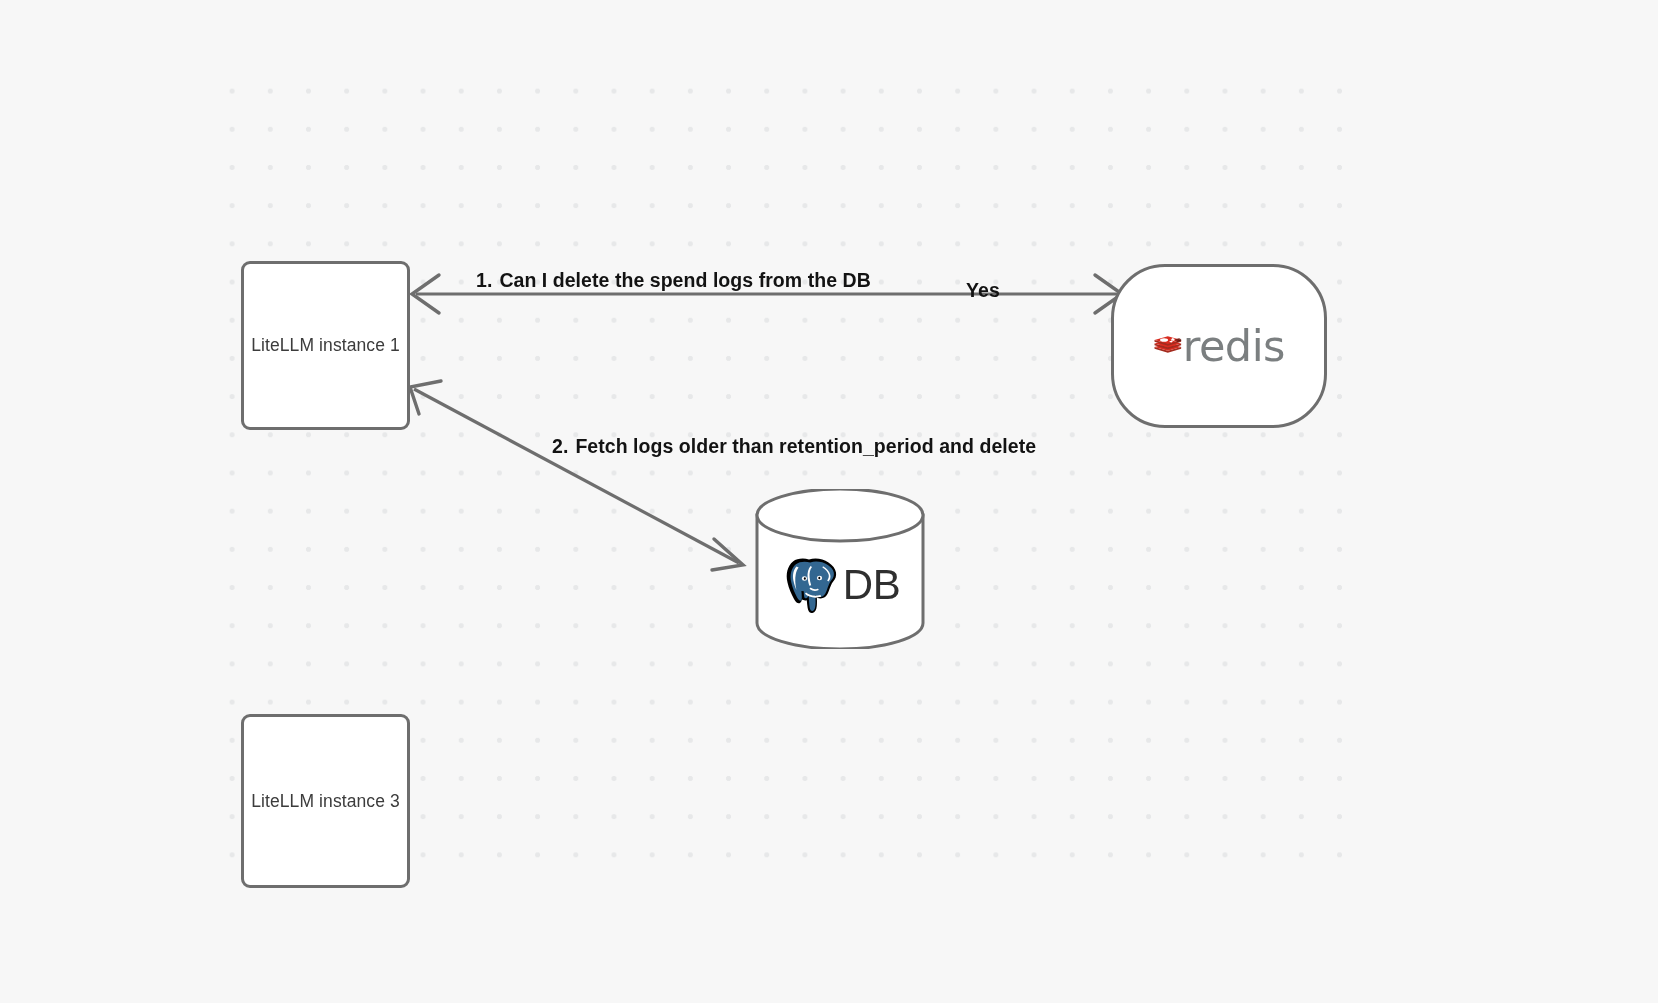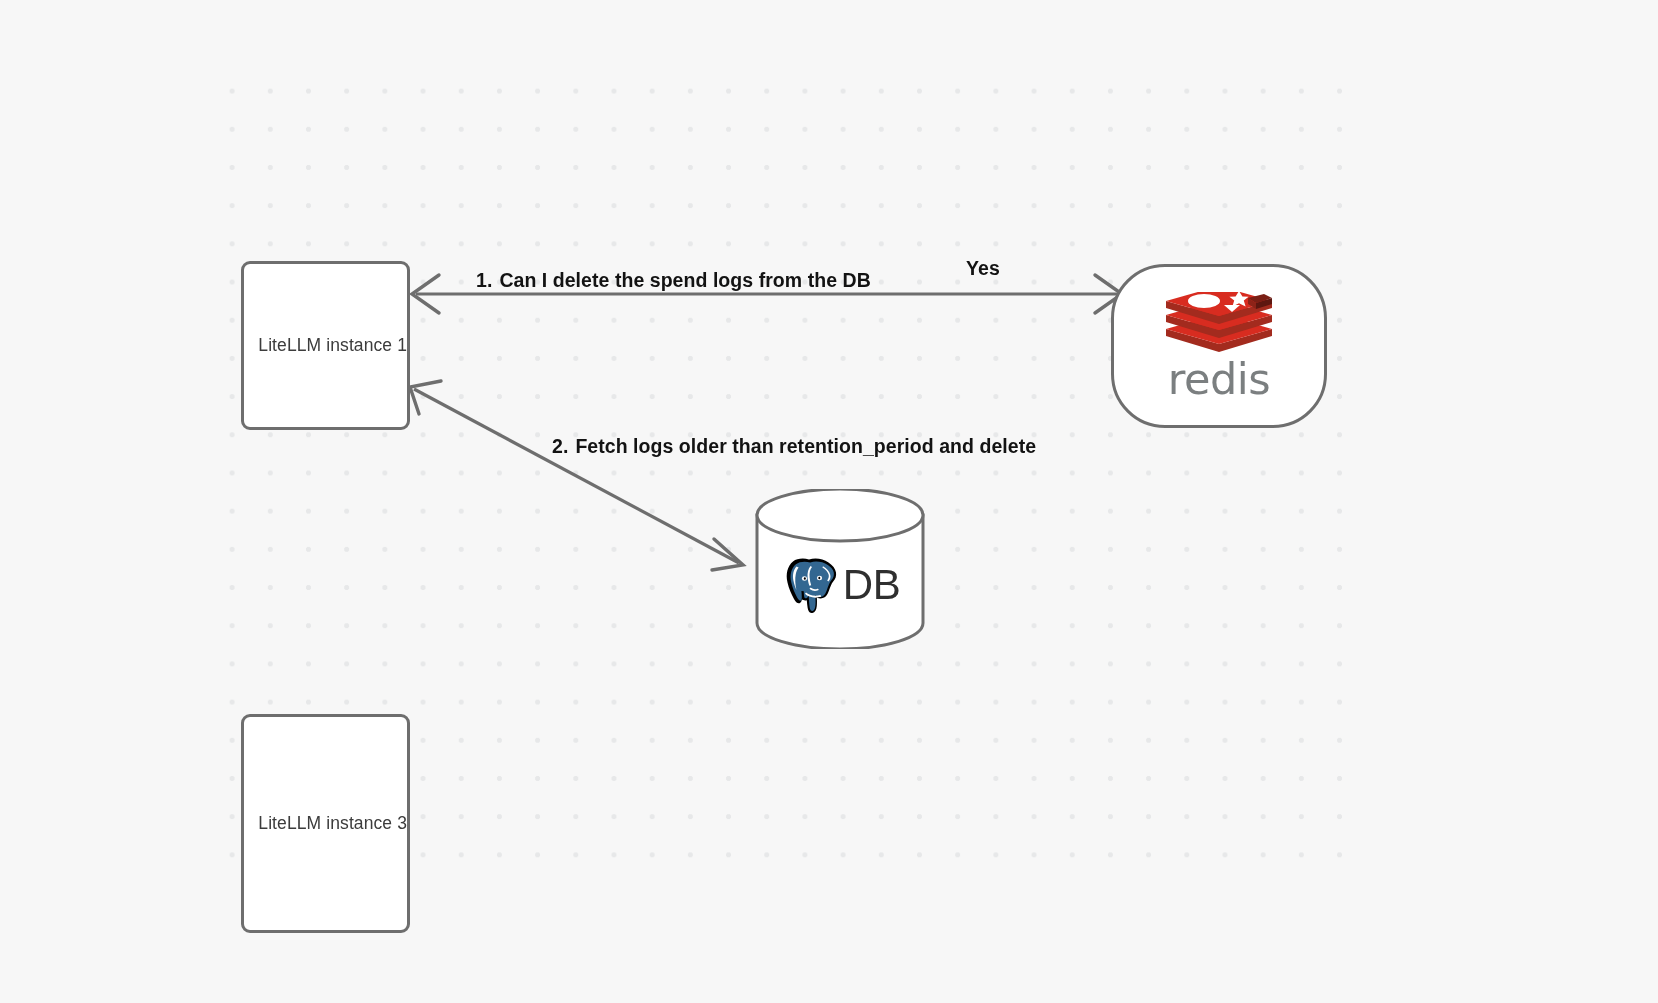--- a/index.html
+++ b/index.html
@@ -38,51 +38,51 @@
   }
   
   .node-box {
     position: absolute;
     box-sizing: border-box;
     background: #ffffff;
     border: 3px solid #6e6e6e;
     border-radius: 9px;
     display: flex;
     align-items: center;
-    justify-content: flex-end;
+    justify-content: center;
   }
   .node-box-label {
     font-size: 17.5px;
     color: #3c3c3c;
     font-family: "Liberation Sans", sans-serif;
     letter-spacing: 0.1px;
     white-space: nowrap;
   }
   #node-litellm-1 { left: 241px; top: 261px; width: 169px; height: 169px; }
   #node-litellm-2 { left: 241px; top: 488px; width: 169px; height: 169px; }
-  #node-litellm-3 { left: 241px; top: 714px; width: 169px; height: 219px; }
+  #node-litellm-3 { left: 241px; top: 714px; width: 169px; height: 174px; }
 
   
   #node-redis {
     position: absolute;
     left: 1111px;
     top: 264px;
     width: 216px;
     height: 164px;
     box-sizing: border-box;
     background: #ffffff;
     border: 3px solid #6e6e6e;
     border-radius: 54px;
     display: flex;
     align-items: center;
     justify-content: center;
   }
   .redis-logo {
     display: flex;
-    flex-direction: column;
+    flex-direction: row;
     align-items: center;
     justify-content: center;
     width: 132px;
   }
   .redis-wordmark {
     font-family: "DejaVu Sans", sans-serif;
     font-size: 43px;
     color: #7b7f80;
     line-height: 0.92;
     letter-spacing: -0.5px;
@@ -126,21 +126,21 @@
     position: absolute;
     font-family: Liberation Sans, sans-serif;
     font-weight: bold;
     font-size: 19.5px;
     color: #131313;
     white-space: nowrap;
     letter-spacing: 0.05px;
   }
   #edge-label-1 { left: 476px; top: 269px; }
   #edge-label-1-index { margin-right: 7px; }
-  #edge-label-yes { left: 966px; top: 257px; }
+  #edge-label-yes { left: 966px; top: 279px; }
   #edge-label-2 { left: 552px; top: 435px; }
   #edge-label-2-index { margin-right: 7px; }
 </style>
 </head>
 <body>
 
 <div id="canvas">
 
   <div id="dot-grid"></div>
 

